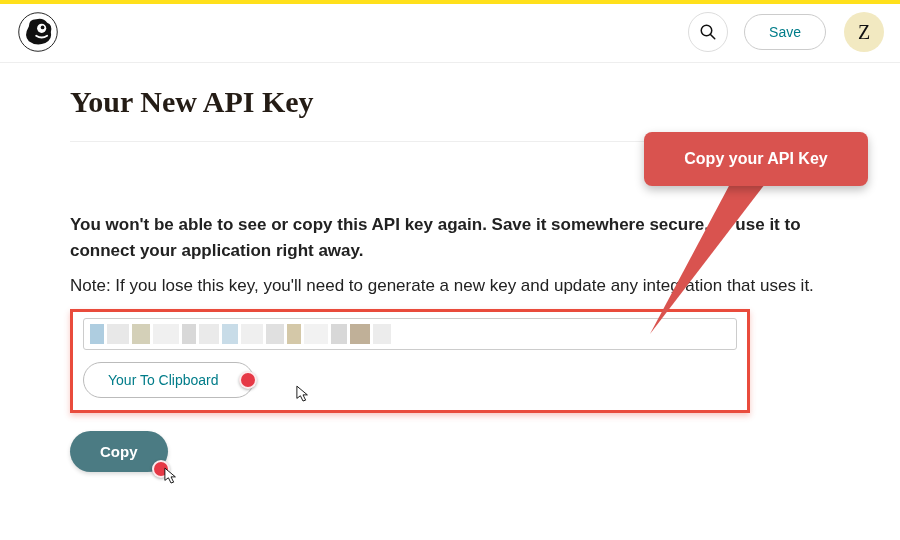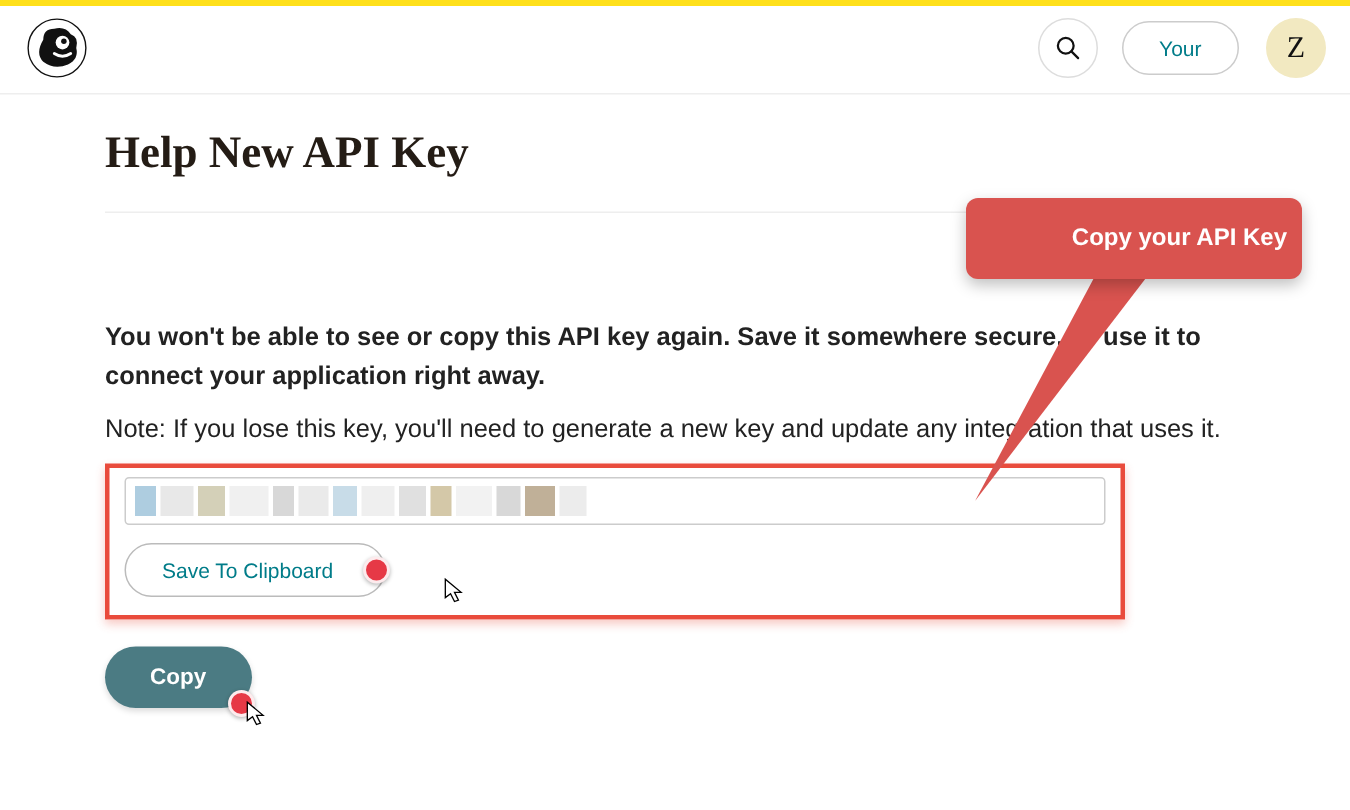--- a/index.html
+++ b/index.html
@@ -154,21 +154,21 @@
     }
     .callout {
       position: absolute;
       top: 132px;
       right: 32px;
       width: 224px;
       background: #d9534f;
       color: #fff;
       border-radius: 8px;
       padding: 18px 10px;
-      text-align: right;
+      text-align: center;
       font-size: 16px;
       font-weight: 700;
       box-shadow: 0 4px 10px rgba(0,0,0,0.25);
     }
     .callout-tail {
       position: absolute;
       top: 184px;
       left: 650px;
       width: 130px;
       height: 150px;
@@ -190,26 +190,26 @@
       <path d="M22 28 Q28 32 34 28" stroke="#fff" stroke-width="2" fill="none" stroke-linecap="round"></path>
     </svg>
   </div>
   <div class="header-spacer"></div>
   <button class="search-btn">
     <svg width="18" height="18" viewBox="0 0 24 24">
       <circle cx="10" cy="10" r="7" fill="none" stroke="#111" stroke-width="2"></circle>
       <line x1="15" y1="15" x2="21" y2="21" stroke="#111" stroke-width="2" stroke-linecap="round"></line>
     </svg>
   </button>
-  <button class="help-btn">Your</button>
+  <button class="help-btn">Save</button>
   <div class="avatar">Z</div>
 </div>
 
 <div class="main">
-  <h1 class="page-title">Help New API Key</h1>
+  <h1 class="page-title">Your New API Key</h1>
 
   <p class="warning">You won't be able to see or copy this API key again. Save it somewhere secure, or use it to connect your application right away.</p>
   <p class="note">Note: If you lose this key, you'll need to generate a new key and update any integration that uses it.</p>
 
   <div class="key-box">
     <div class="key-input">
       <div class="blur-strip">
         <span style="width:14px;background:#aecde0;"></span>
         <span style="width:22px;background:#e8e8e8;"></span>
         <span style="width:18px;background:#d4d0b8;"></span>
@@ -220,21 +220,21 @@
         <span style="width:22px;background:#efefef;"></span>
         <span style="width:18px;background:#e0e0e0;"></span>
         <span style="width:14px;background:#d4c8a8;"></span>
         <span style="width:24px;background:#f2f2f2;"></span>
         <span style="width:16px;background:#d8d8d8;"></span>
         <span style="width:20px;background:#c0b098;"></span>
         <span style="width:18px;background:#ececec;"></span>
       </div>
     </div>
     <button class="copy-btn">
-      <span>Save To Clipboard</span>
+      <span>Your To Clipboard</span>
       <span class="red-dot"></span>
       <svg class="cursor" style="left:212px;top:22px;" viewBox="0 0 16 20">
         <path d="M1 1 L1 15 L5 12 L8 18 L11 17 L8 11 L13 11 Z" fill="#fff" stroke="#000" stroke-width="1"></path>
       </svg>
     </button>
   </div>
 
   <button class="done-btn">
     <span>Copy</span>
     <span class="red-dot"></span>

